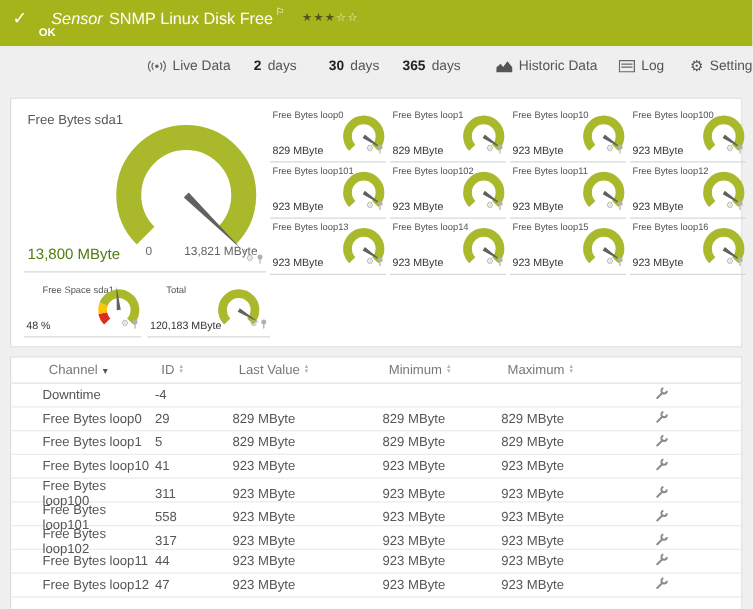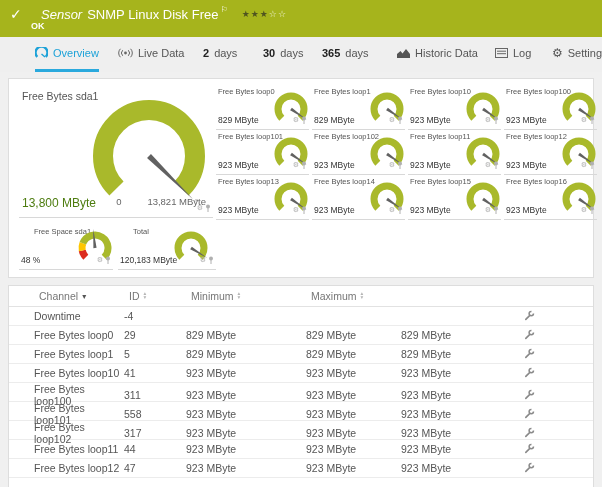--- a/index.html
+++ b/index.html
@@ -70,29 +70,20 @@
 
   <div class="topbar">
     <span class="check">✓</span>
     <div class="titleline">
       <span class="kind">Sensor</span><span class="title">SNMP Linux Disk Free</span><span class="flag">⚐</span><span class="stars"><span class="star filled">★</span><span class="star filled">★</span><span class="star filled">★</span><span class="star empty">☆</span><span class="star empty">☆</span></span>
     </div>
     <div class="statusline">OK</div>
   </div>
 
   <div class="tabbar">
-    <div class="tab active" style="left:35px">
-      <span class="ticon">
-        <svg width="13" height="12">
-            <path d="M2.3 9.9 A6 6 0 1 1 10.7 9.9" fill="none" stroke="#1da2d8" stroke-width="2.4"></path>
-            <line x1="6.5" y1="7" x2="10" y2="10" stroke="#1da2d8" stroke-width="1.4"></line>
-          </svg>
-      </span>
-      <span>Overview</span>
-    </div>
     <div class="tab" style="left:118px">
       <span class="ticon">
         <svg width="15" height="10">
             <circle cx="7.5" cy="5" r="1.4" fill="#666"></circle>
             <path d="M4.7 2.2 A4 4 0 0 0 4.7 7.8 M2.4 0.8 A6 6 0 0 0 2.4 9.2" fill="none" stroke="#666" stroke-width="1"></path>
             <path d="M10.3 2.2 A4 4 0 0 1 10.3 7.8 M12.6 0.8 A6 6 0 0 1 12.6 9.2" fill="none" stroke="#666" stroke-width="1"></path>
           </svg>
       </span>
       <span>Live Data</span>
     </div>
@@ -376,20 +367,27 @@
         <span class="caret">▾</span>
       </span>
       <span class="hcell">
         <span>ID</span>
         <span class="updown">
             <i>▴</i>
             <i>▾</i>
           </span>
       </span>
       <span class="hcell">
+        <span>Last Value</span>
+        <span class="updown">
+            <i>▴</i>
+            <i>▾</i>
+          </span>
+      </span>
+      <span class="hcell">
         <span>Minimum</span>
         <span class="updown">
             <i>▴</i>
             <i>▾</i>
           </span>
       </span>
       <span class="hcell">
         <span>Maximum</span>
         <span class="updown">
             <i>▴</i>

